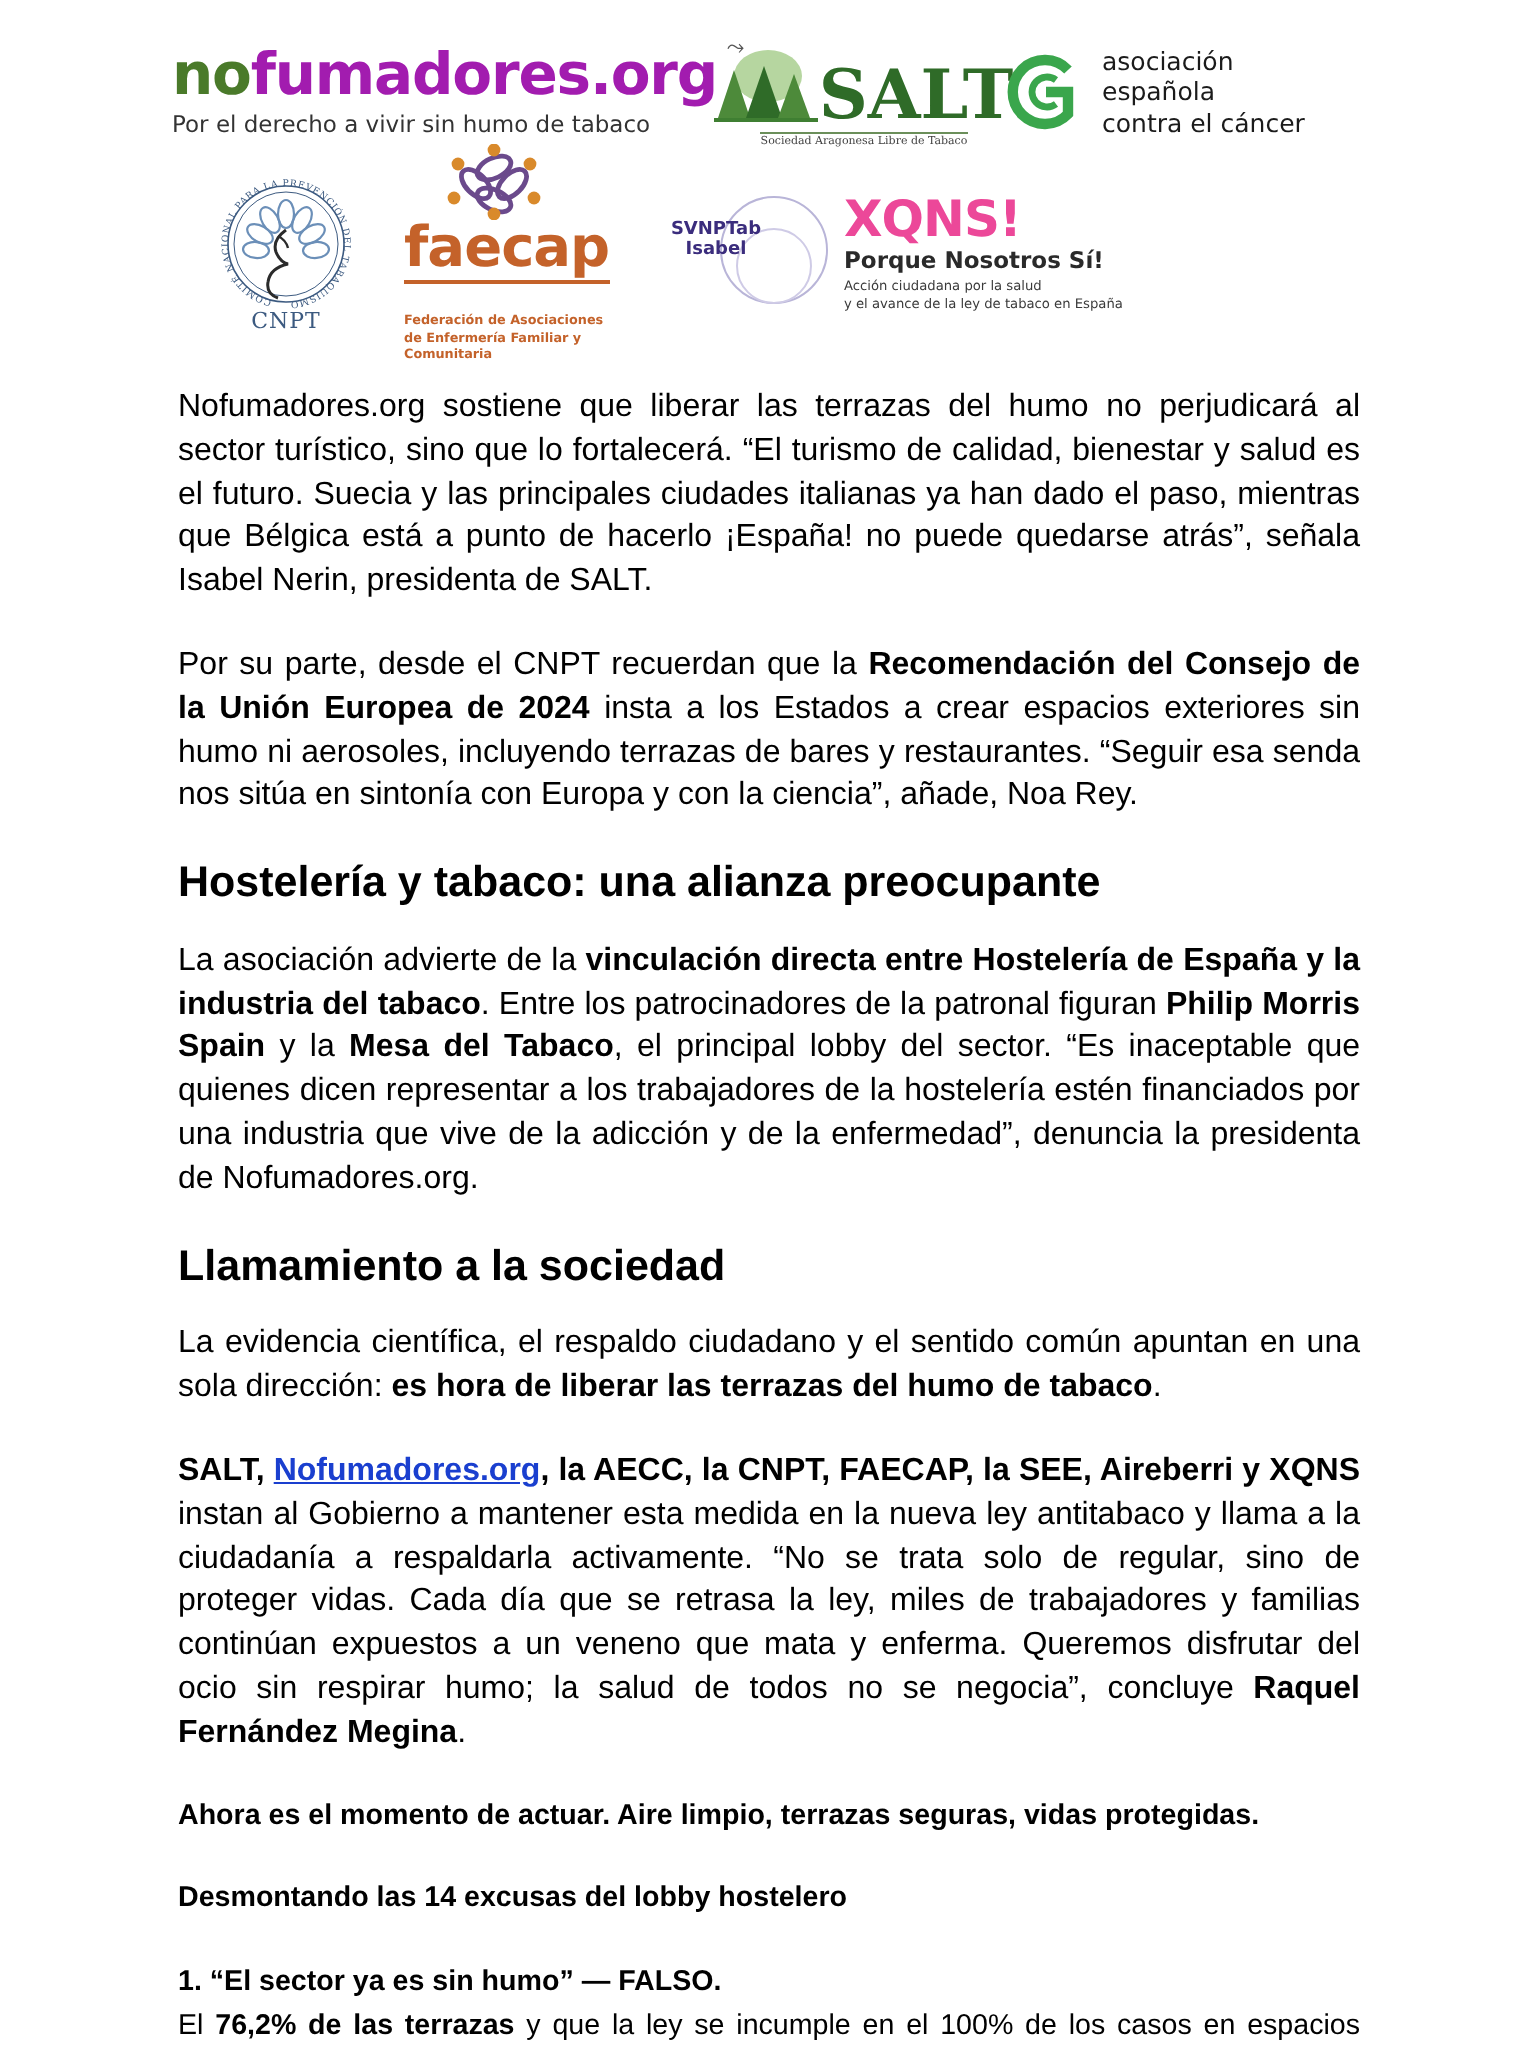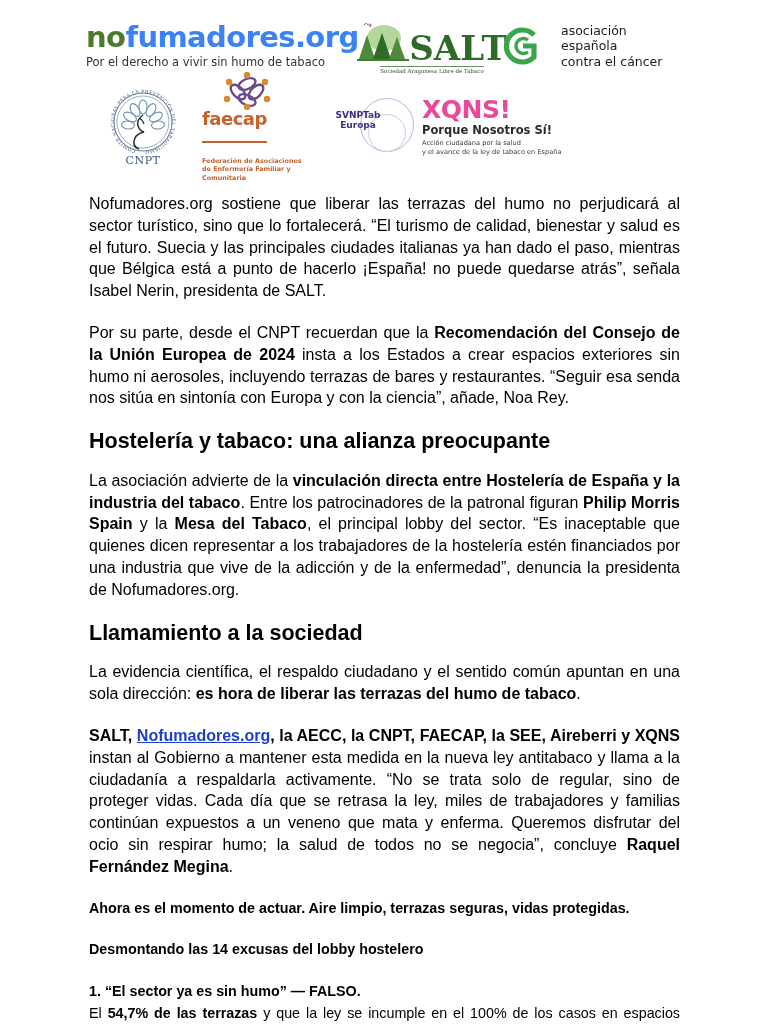--- a/index.html
+++ b/index.html
@@ -51,21 +51,21 @@
   .nf-logo { width: 280px; }
   .nf-word {
     font-family: "DejaVu Sans", sans-serif;
     font-weight: bold;
     font-size: 29px;
     letter-spacing: -0.6px;
     line-height: 1;
     white-space: nowrap;
   }
   .nf-dark { color: #4a7a2a; }
-  .nf-light { color: #3b82f6; }
+  .nf-light { color: #a21caf; }
   .nf-tag {
     font-family: "DejaVu Sans", sans-serif;
     font-size: 11.5px;
     color: #333333;
     margin-top: 3px;
     white-space: nowrap;
   }
 
   
   .salt-logo {
@@ -128,21 +128,21 @@
     padding-top: 1px;
     margin-top: 1px;
     white-space: nowrap;
   }
 
   
   .aecc-logo {
     width: 186px;
     display: flex;
     align-items: center;
-    gap: 19px;
+    gap: 9px;
   }
   .aecc-mark {
     position: relative;
     width: 44px; height: 44px;
     flex: 0 0 auto;
   }
   .aecc-text {
     font-family: "DejaVu Sans", sans-serif;
     font-size: 12.5px;
     line-height: 1.22;
@@ -165,27 +165,27 @@
     letter-spacing: .5px;
     margin-top: -2px;
   }
 
   
   .faecap-logo { width: 128px; }
   .faecap-dots { position: relative; width: 66px; height: 38px; margin-left: 12px;}
   .faecap-word {
     font-family: "DejaVu Sans", sans-serif;
     font-weight: bold;
-    font-size: 18px;
+    font-size: 28px;
     color: #c4622a;
     line-height: 1;
     letter-spacing: -0.5px;
     border-bottom: 2px solid #c4622a;
     display: inline-block;
-    padding-bottom: 13px;
+    padding-bottom: 2px;
   }
   .faecap-sub {
     font-family: "DejaVu Sans", sans-serif;
     font-weight: bold;
     font-size: 6.4px;
     color: #c4622a;
     line-height: 1.35;
     margin-top: 14px;
   }
 
@@ -411,21 +411,21 @@
           <div>Comunitaria</div>
         </div>
       </div>
 
 
       <div class="svnpt-logo">
         <div class="svnpt-ring"></div>
         <div class="svnpt-ring2"></div>
         <div class="svnpt-text">
           <div>SVNPTab</div>
-          <div>Europa</div>
+          <div>Isabel</div>
         </div>
       </div>
 
       <div class="xqns-logo">
         <div class="xqns-word">XQNS!</div>
         <div class="xqns-sub1">Porque Nosotros Sí!</div>
         <div class="xqns-sub2">
           <div>Acción ciudadana por la salud</div>
           <div>y el avance de la ley de tabaco en España</div>
         </div>
@@ -447,18 +447,18 @@
 
     <p class="body"><span>La evidencia científica, el respaldo ciudadano y el sentido común apuntan en una sola dirección: </span><b>es hora de liberar las terrazas del humo de tabaco</b><span>.</span></p>
 
     <p class="body"><b>SALT, </b><a class="inline-link" href="#">Nofumadores.org</a><b>, la AECC, la CNPT, FAECAP, la SEE, Aireberri y XQNS</b><span> instan al Gobierno a mantener esta medida en la nueva ley antitabaco y llama a la ciudadanía a respaldarla activamente. “No se trata solo de regular, sino de proteger vidas. Cada día que se retrasa la ley, miles de trabajadores y familias continúan expuestos a un veneno que mata y enferma. Queremos disfrutar del ocio sin respirar humo; la salud de todos no se negocia”, concluye </span><b>Raquel Fernández Megina</b><span>.</span></p>
 
     <p class="lead">Ahora es el momento de actuar. Aire limpio, terrazas seguras, vidas protegidas.</p>
 
     <p class="lead">Desmontando las 14 excusas del lobby hostelero</p>
 
     <p class="item-title">1. “El sector ya es sin humo” — FALSO.</p>
-    <p class="item-body"><span>El </span><b>54,7% de las terrazas</b><span> y que la ley se incumple en el 100% de los casos en espacios cerrados donde ya era ilegal. El </span><b>83% de los españoles ve fumar en terrazas</b><span>. La supuesta “hostelería sin humo” es una ficción.</span></p>
+    <p class="item-body"><span>El </span><b>76,2% de las terrazas</b><span> y que la ley se incumple en el 100% de los casos en espacios cerrados donde ya era ilegal. El </span><b>83% de los españoles ve fumar en terrazas</b><span>. La supuesta “hostelería sin humo” es una ficción.</span></p>
 
     <p class="item-title">2. “La OMS elogió la ley de 2011” — CIERTO, PERO INSUFICIENTE.</p>
 
   </div>
 </div>
 
 </body></html>

